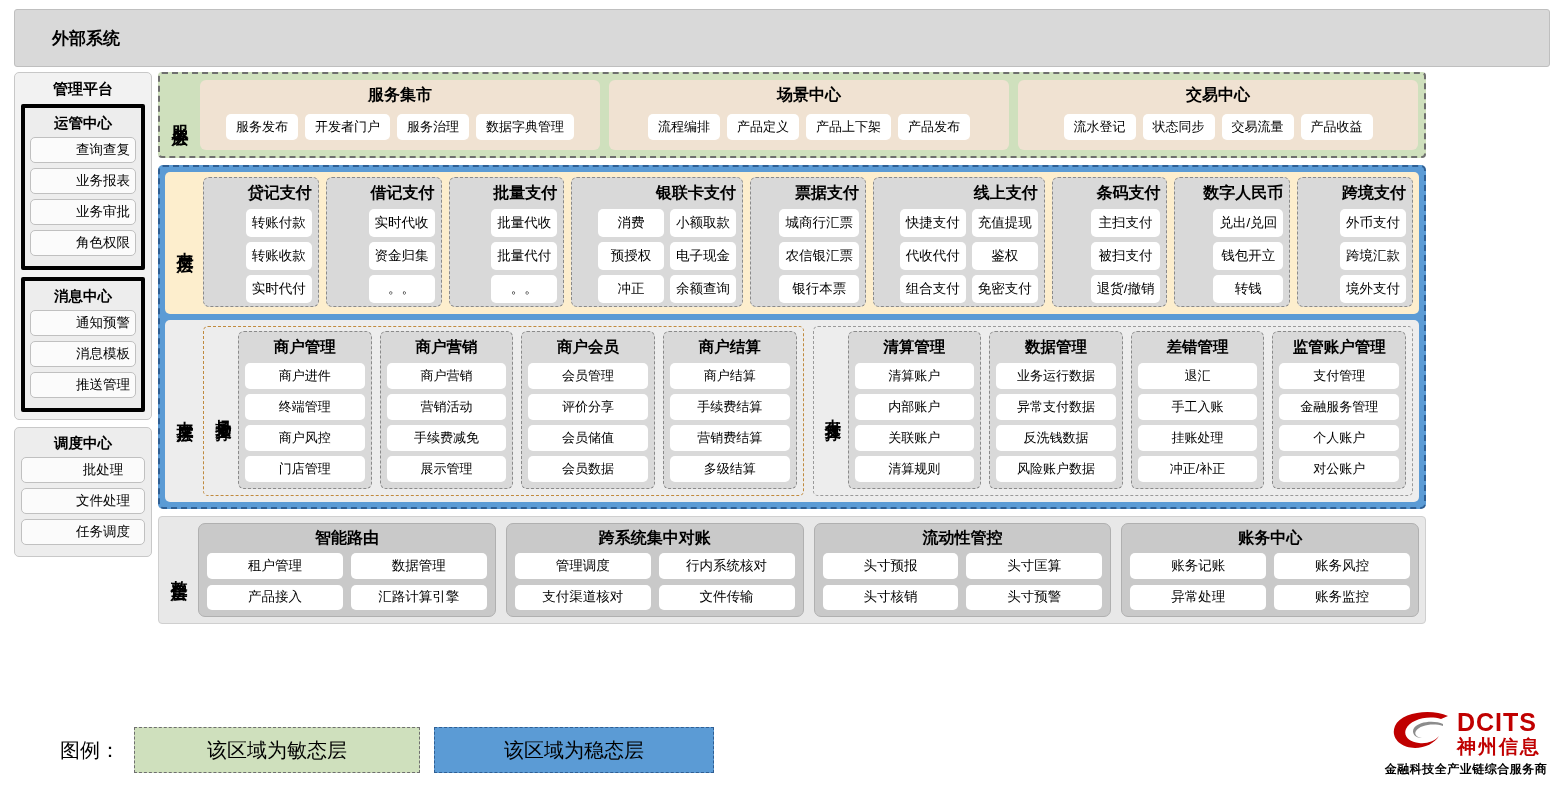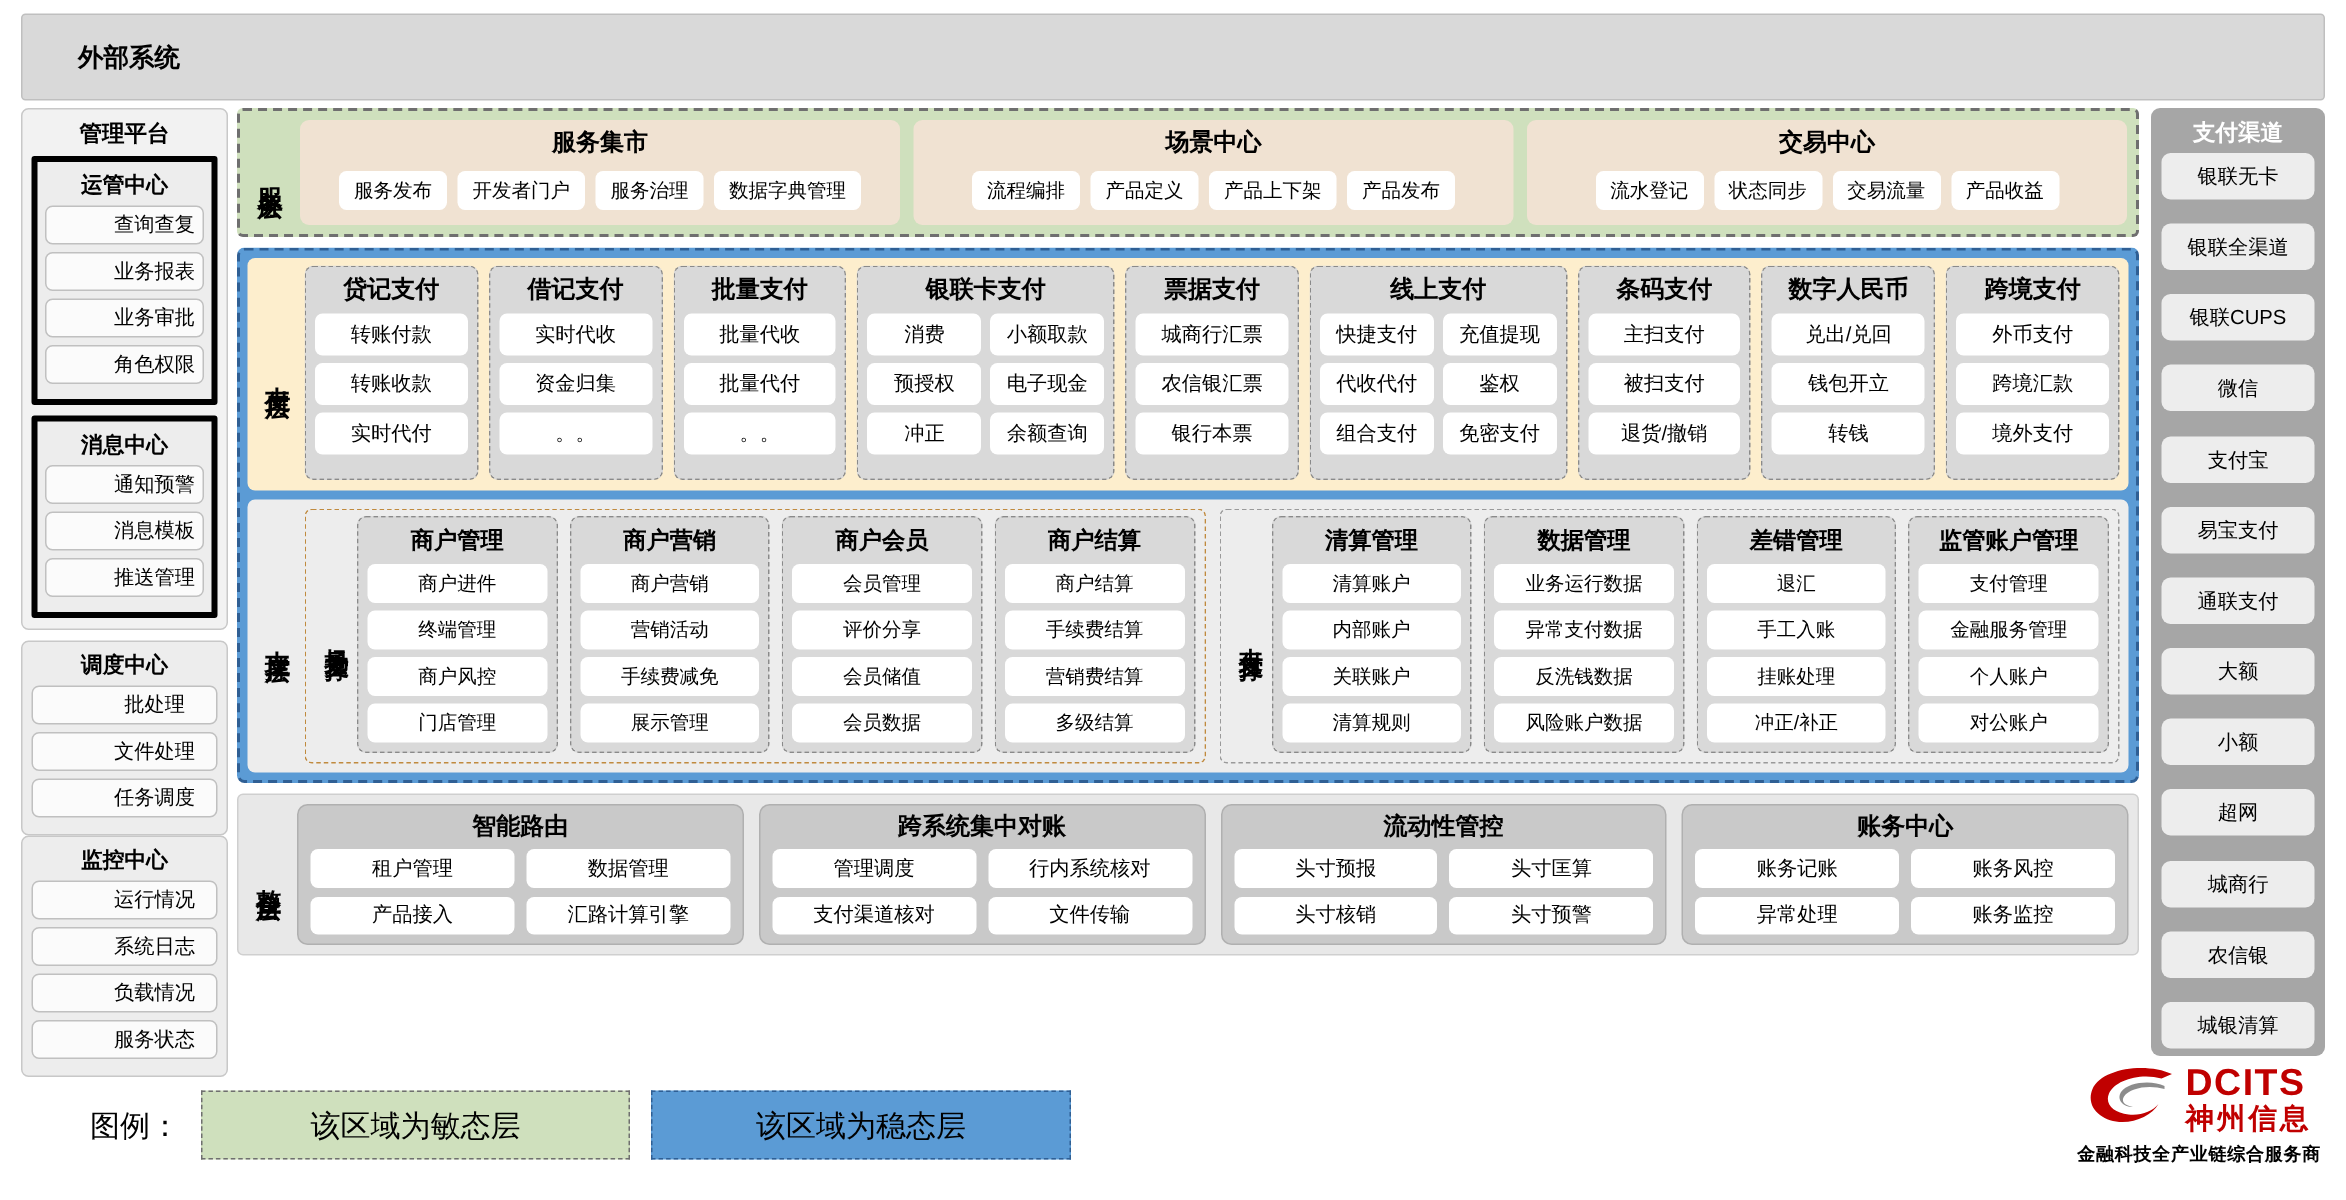--- a/index.html
+++ b/index.html
@@ -89,21 +89,21 @@
   }
 
   
   .pay-layer{
     background:#fdeecd; border-radius:5px; padding:5px 6px 7px;
     display:flex; align-items:stretch; gap:4px;
   }
   .pay-groups{ display:flex; flex:1; gap:7px; }
   .pay-card{
     background:#d9d9d9; border:1.5px dashed #8a8a8a; border-radius:6px;
-    padding:2px 6px 16px; display:flex; flex-direction:column;
+    padding:2px 6px 3px; display:flex; flex-direction:column;align-items:flex-end;
   }
   .pay-card-title{ font-size:16px; font-weight:bold; text-align:center; padding:3px 0 5px; white-space:nowrap;}
   .pay-items{ display:flex; flex-direction:column; gap:5px; }
   .pay-items.two{ display:grid; grid-template-columns:1fr 1fr; gap:5px 6px; }
   .pay-chip{
     background:#fff; border-radius:5px; height:28px; line-height:28px;
     text-align:center; font-size:13.5px; white-space:nowrap; padding:0 6px;
   }
 
   
@@ -209,27 +209,20 @@
           </div>
         </div>
     </div>
     <div id="mgmt-standalone">
         <div class="mgmt-std">
           <div class="mgmt-group-title">调度中心</div>
           <div class="mgmt-item">批处理</div>
           <div class="mgmt-item">文件处理</div>
           <div class="mgmt-item">任务调度</div>
         </div>
-        <div class="mgmt-std">
-          <div class="mgmt-group-title">监控中心</div>
-          <div class="mgmt-item">运行情况</div>
-          <div class="mgmt-item">系统日志</div>
-          <div class="mgmt-item">负载情况</div>
-          <div class="mgmt-item">服务状态</div>
-        </div>
       </div>
   </div>
 
   <div class="center">
 
     <div class="svc-layer">
       <div class="v-label">服务层</div>
       <div class="svc-groups" id="svc-groups">
           <div class="svc-card">
             <div class="svc-card-title">服务集市</div>
@@ -458,38 +451,20 @@
               <div class="int-chip">账务风控</div>
               <div class="int-chip">异常处理</div>
               <div class="int-chip">账务监控</div>
             </div>
           </div>
         </div>
     </div>
 
   </div>
 
-  <div class="chan">
-    <div class="chan-title">支付渠道</div>
-    <div class="chan-list" id="chan-list">
-        <div class="chan-item">银联无卡</div>
-        <div class="chan-item">银联全渠道</div>
-        <div class="chan-item">银联CUPS</div>
-        <div class="chan-item">微信</div>
-        <div class="chan-item">支付宝</div>
-        <div class="chan-item">易宝支付</div>
-        <div class="chan-item">通联支付</div>
-        <div class="chan-item">大额</div>
-        <div class="chan-item">小额</div>
-        <div class="chan-item">超网</div>
-        <div class="chan-item">城商行</div>
-        <div class="chan-item">农信银</div>
-        <div class="chan-item">城银清算</div>
-      </div>
-  </div>
 
   <div class="legend">
     <div class="legend-label">图例：</div>
     <div class="legend-chip legend-green">该区域为敏态层</div>
     <div class="legend-chip legend-blue">该区域为稳态层</div>
   </div>
 
   <div class="logo">
     <div class="logo-row">
       <svg width="62" height="46" viewBox="0 0 62 46">

